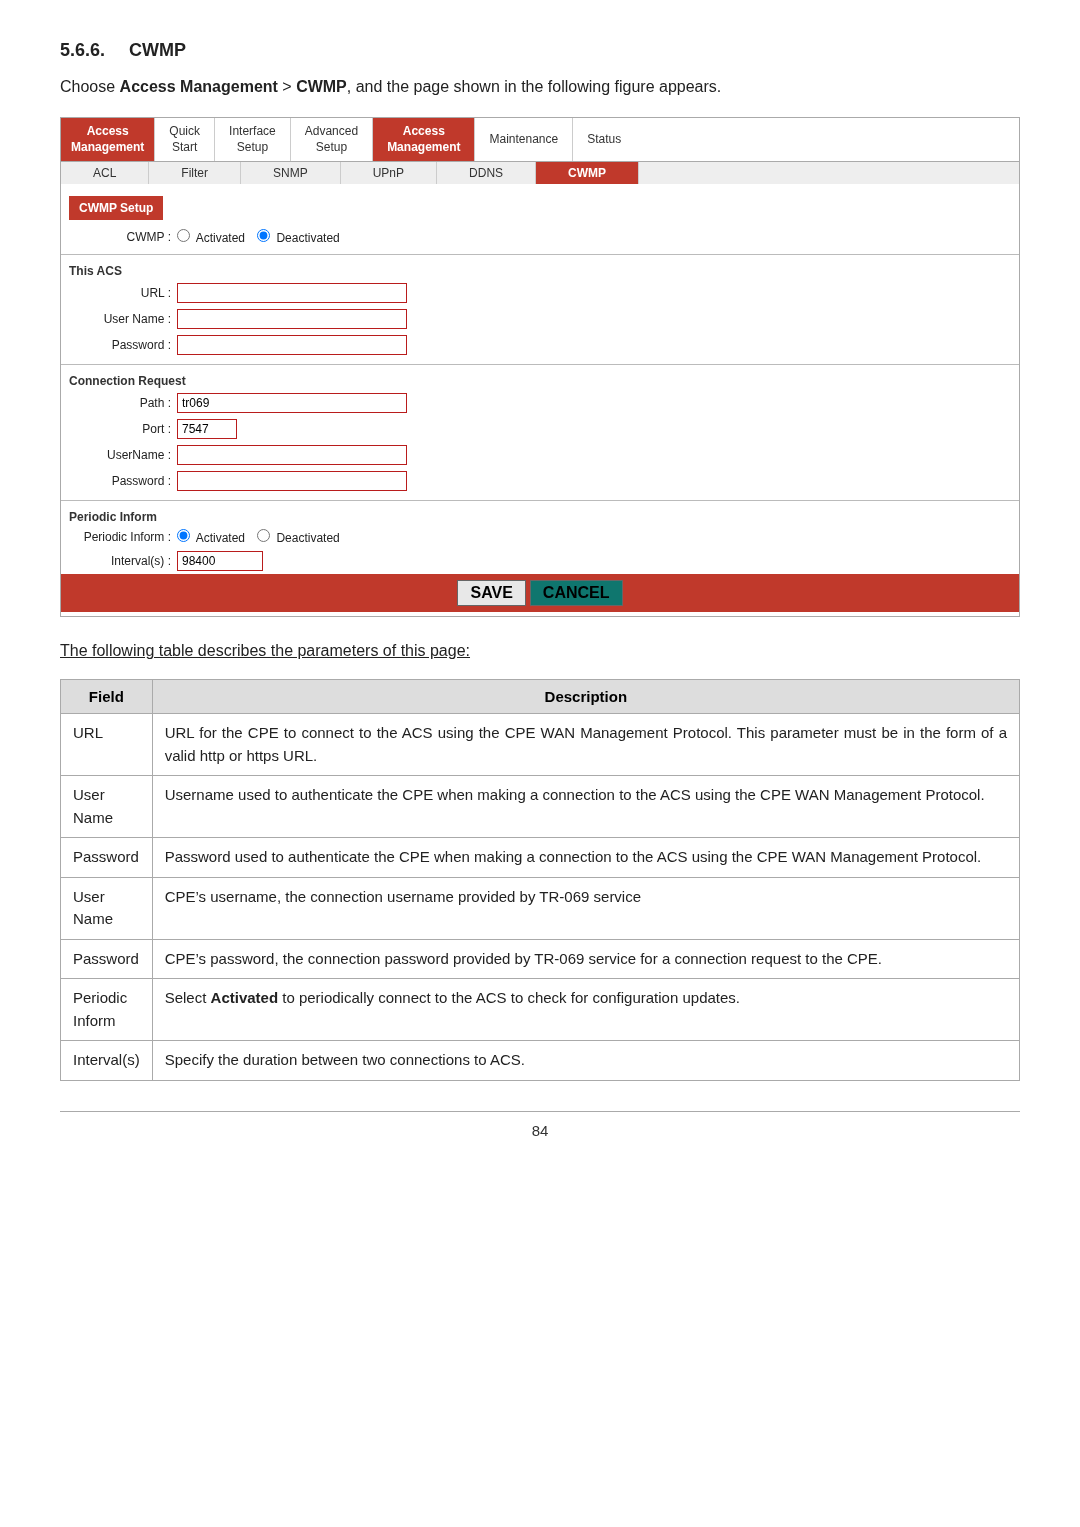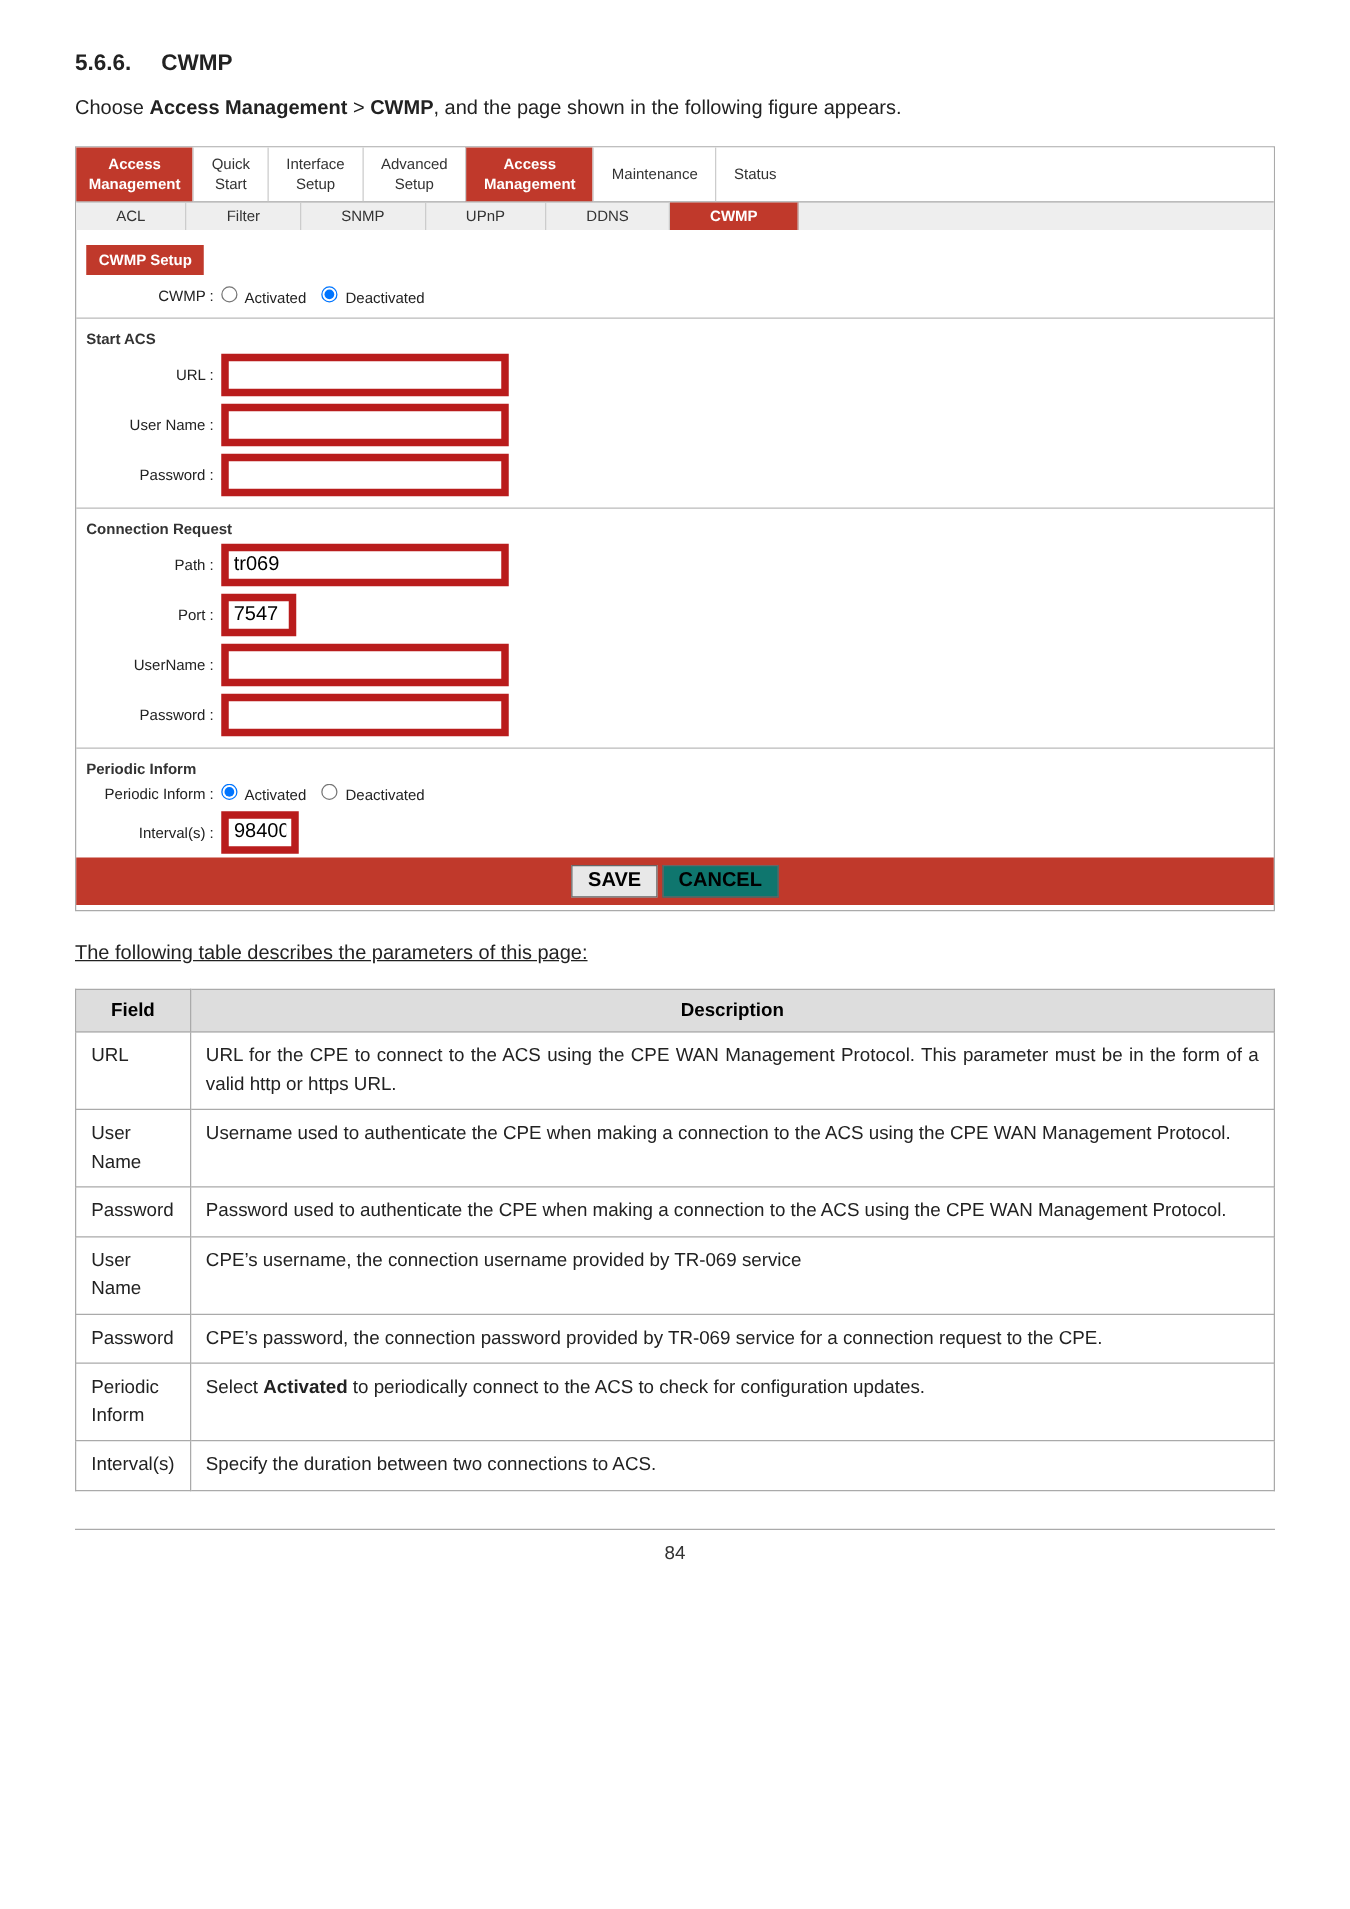--- a/index.html
+++ b/index.html
@@ -110,23 +110,23 @@
       padding: 3px 10px;
       font-size: 12px;
     }
     .cwmp-row label {
       text-align: right;
       min-width: 100px;
       margin-right: 6px;
       font-size: 12px;
     }
     .cwmp-row input[type="text"] {
-      border: 6px solid #b91c1c;
+      border: 1px solid #b91c1c;
       padding: 2px 4px;
-      font-size: 16px;
+      font-size: 12px;
       width: 230px;
     }
     .cwmp-row input[type="radio"] {
       margin-right: 3px;
     }
     .section-divider {
       border: none;
       border-top: 1px solid #bbb;
       margin: 6px 0;
     }
@@ -254,21 +254,21 @@
         <span>
           <input type="radio" name="cwmp" style=""> <span>Activated</span>
         </span>
         <span>
           <input type="radio" name="cwmp" checked="" style=""> <span>Deactivated</span>
         </span>
       </div>
     </div>
 
     <hr class="section-divider">
-    <div class="section-label">Start ACS</div>
+    <div class="section-label">This ACS</div>
 
     <div class="cwmp-row">
       <label>URL :</label>
       <input type="text" style="">
     </div>
 
     <div class="cwmp-row">
       <label>User Name :</label>
       <input type="text" style="">
     </div>
@@ -311,21 +311,21 @@
           <input type="radio" name="periodic" checked="" style=""> <span>Activated</span>
         </span>
         <span>
           <input type="radio" name="periodic" style=""> <span>Deactivated</span>
         </span>
       </div>
     </div>
 
     <div class="cwmp-row">
       <label>Interval(s) :</label>
-      <input type="text" value="98400" style="width: 62px;">
+      <input type="text" value="98400" style="width: 86px;">
     </div>
 
     <div class="btn-row">
       <button class="btn-save">SAVE</button>
       <button class="btn-cancel">CANCEL</button>
     </div>
   </div>
 </div>
 
 <p class="table-intro">The following table describes the parameters of this page:</p>

